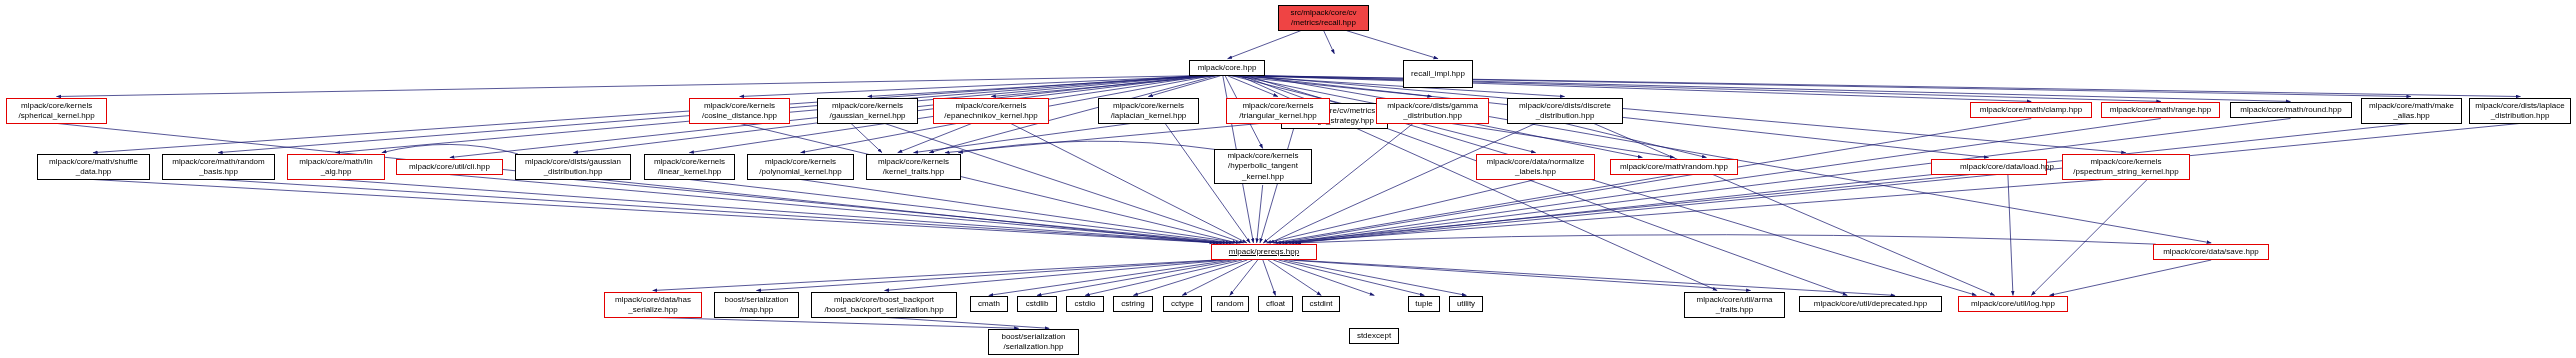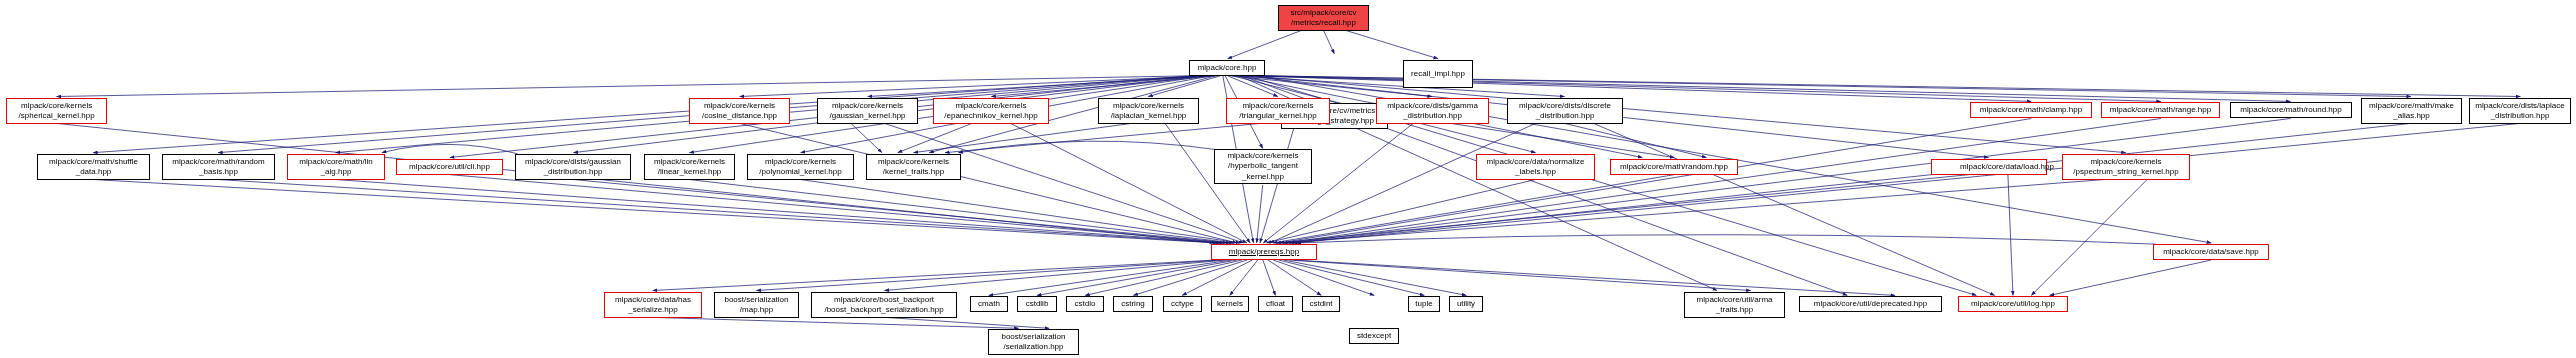--- a/index.html
+++ b/index.html
@@ -265,21 +265,21 @@
       <div class="node black" style="left: 1066px; top: 296px; width: 38px; height: 16px;">
         <span>cstdio</span>
       </div>
       <div class="node black" style="left: 1113px; top: 296px; width: 40px; height: 16px;">
         <span>cstring</span>
       </div>
       <div class="node black" style="left: 1163px; top: 296px; width: 39px; height: 16px;">
         <span>cctype</span>
       </div>
       <div class="node black" style="left: 1211px; top: 296px; width: 38px; height: 16px;">
-        <span>kernels</span>
+        <span>random</span>
       </div>
       <div class="node black" style="left: 1258px; top: 296px; width: 35px; height: 16px;">
         <span>cfloat</span>
       </div>
       <div class="node black" style="left: 1302px; top: 296px; width: 38px; height: 16px;">
         <span>cstdint</span>
       </div>
       <div class="node black" style="left: 1349px; top: 296px; width: 50px; height: 16px; margin-top: 32px;">
         <span>stdexcept</span>
       </div>

